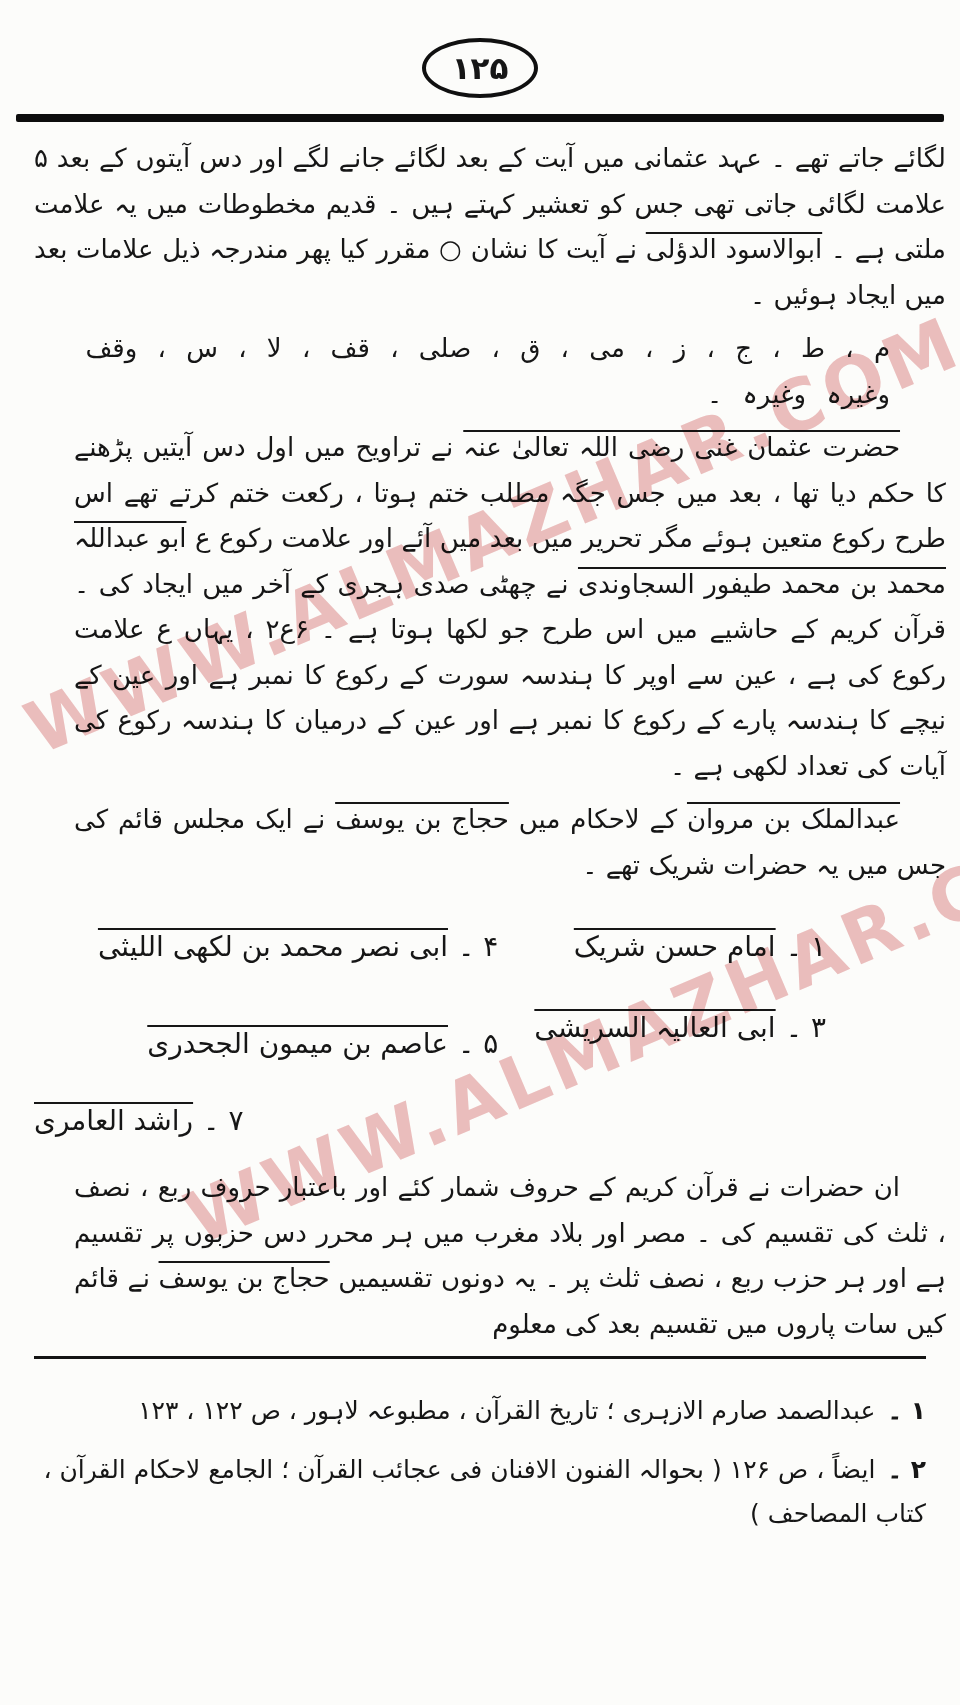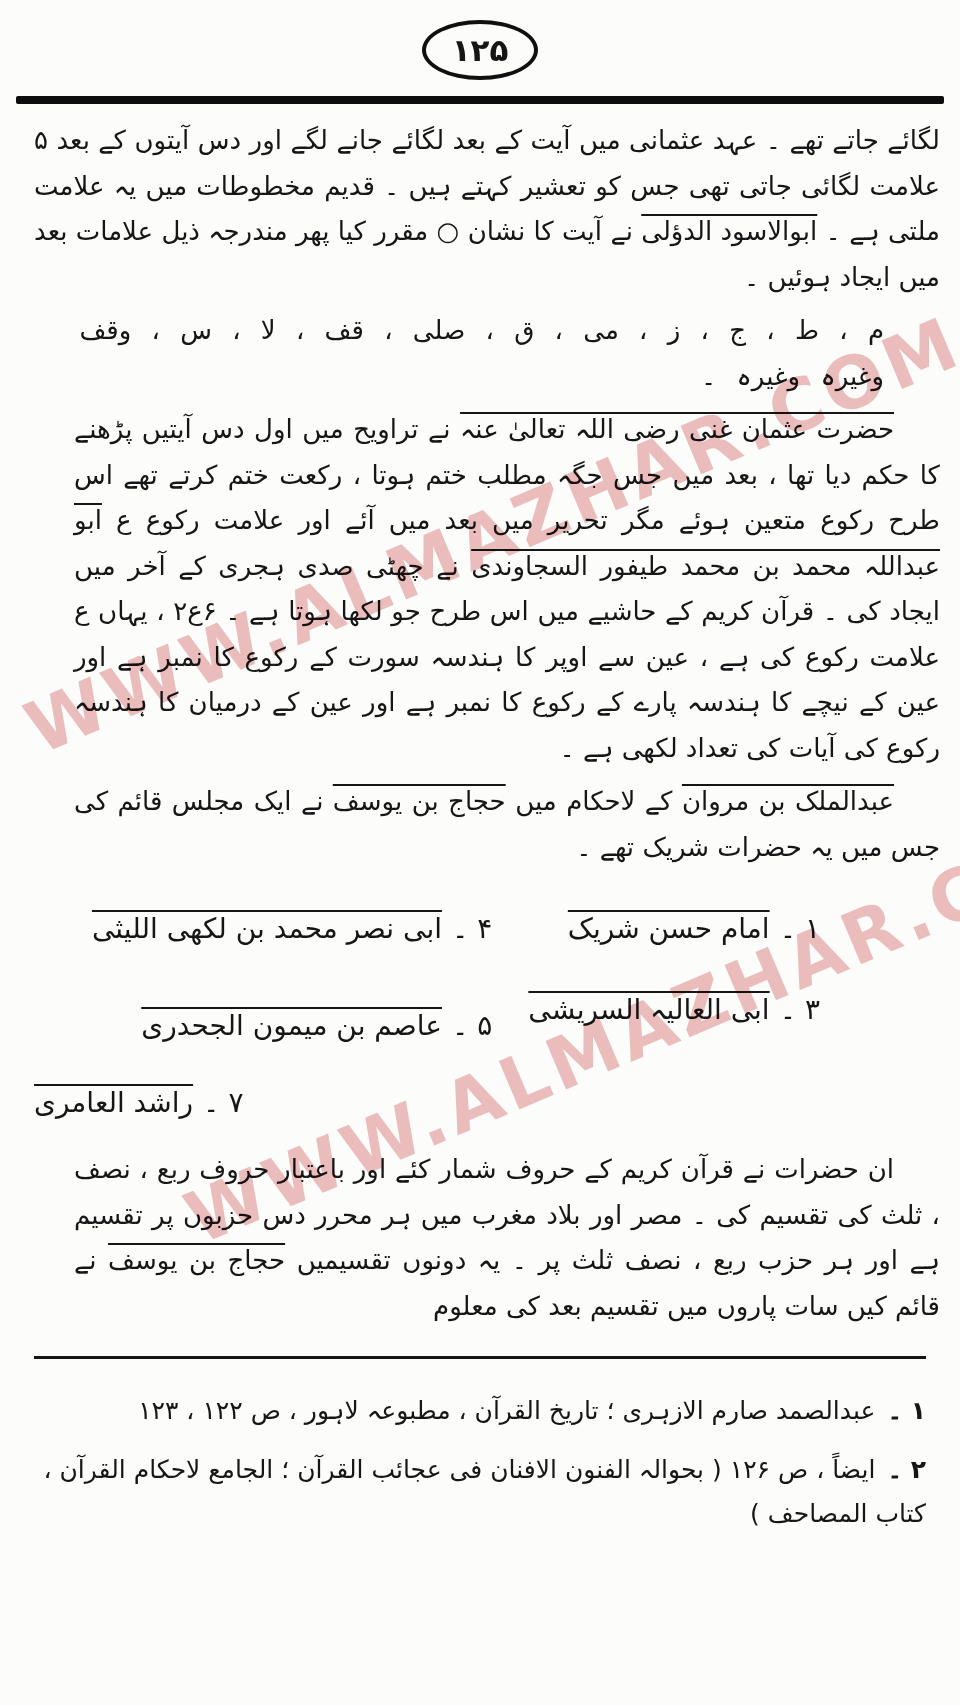--- a/index.html
+++ b/index.html
@@ -24,34 +24,34 @@
     transform:rotate(-23deg);
     transform-origin:left center;
     pointer-events:none;
     mix-blend-mode:multiply;
     direction:ltr;
     z-index:5;
   }
   .wm1{left:30px;top:690px;}
   .wm2{left:190px;top:1180px;}
   
-  .pagenum-wrap{display:flex;justify-content:center;padding-top:20px;}
+  .pagenum-wrap{display:flex;justify-content:center;padding-top:38px;}
   .cartouche{
     min-width:84px;height:52px;
     border:4px solid #101010;
     border-radius:50%/50%;
     display:flex;align-items:center;justify-content:center;
     font-size:31px;font-weight:bold;
     padding:0 12px;
     background:#fcfcfa;
   }
   .toprule{height:8px;background:#0d0d0d;margin:16px 16px 0 16px;border-radius:2px;}
   
   .content{
-    padding:14px 20px 0 34px;
+    padding:14px 14px 0 34px;
     font-size:26px;
     line-height:1.75;
     text-align:justify;
   }
   p.para{margin:0 0 8px 0;}
   p.indent{text-indent:46px;margin-left:40px;}
   .symbols{
     text-align:right;
     padding-right:56px;
     letter-spacing:1px;

